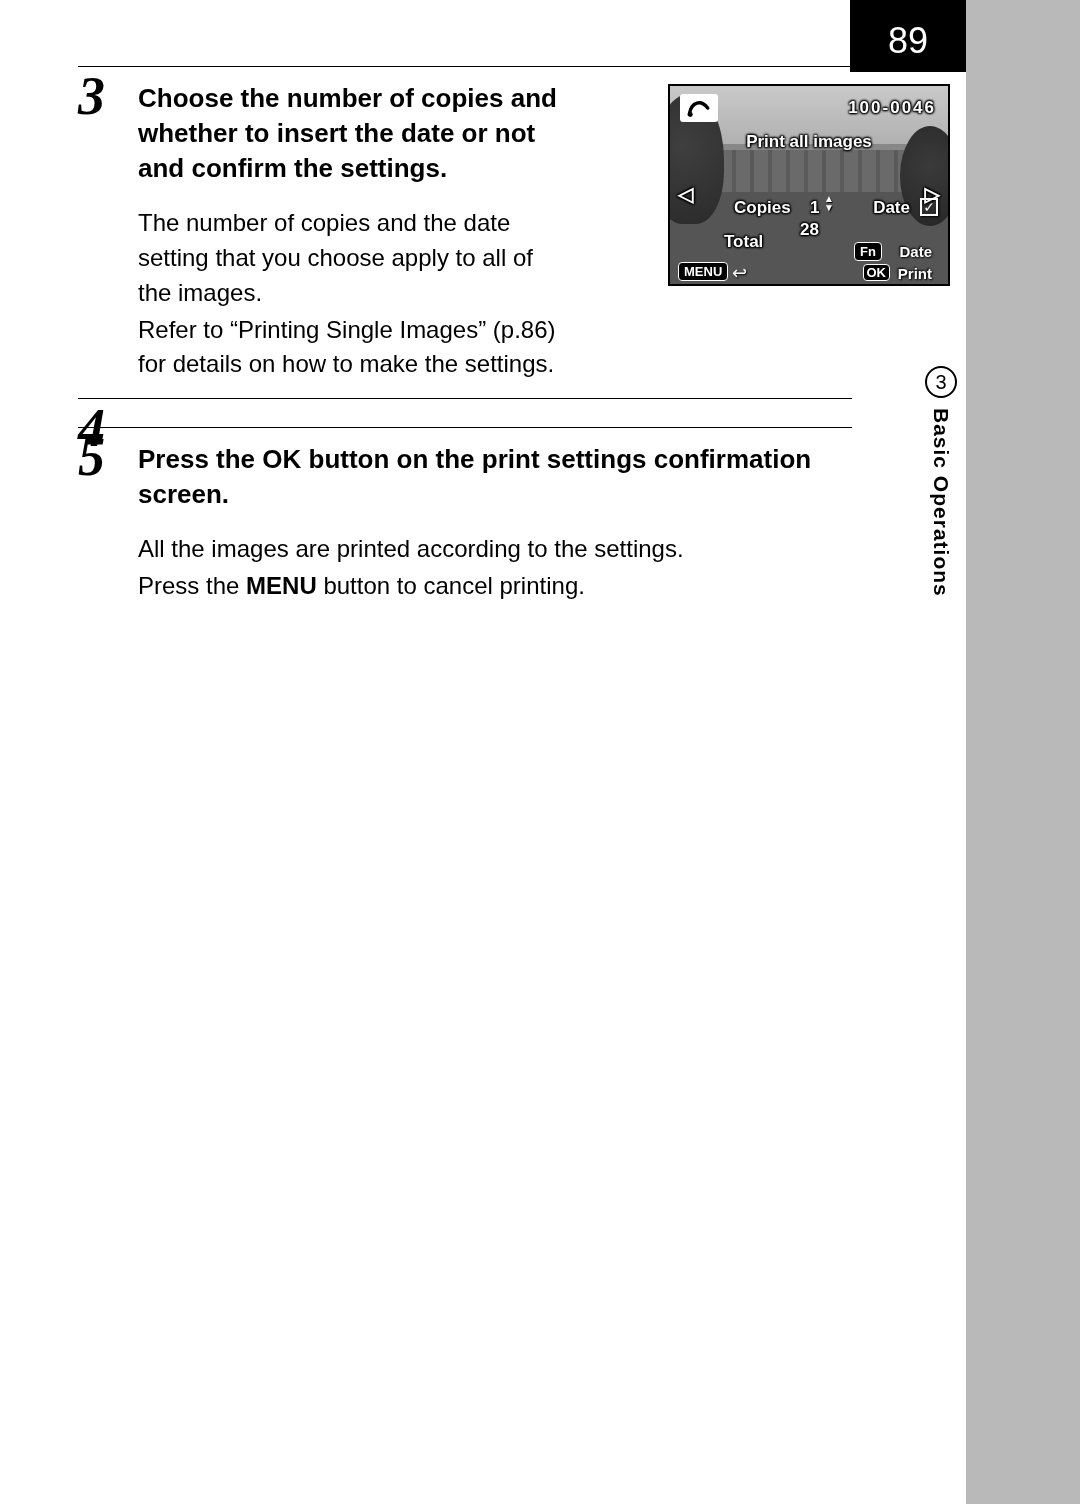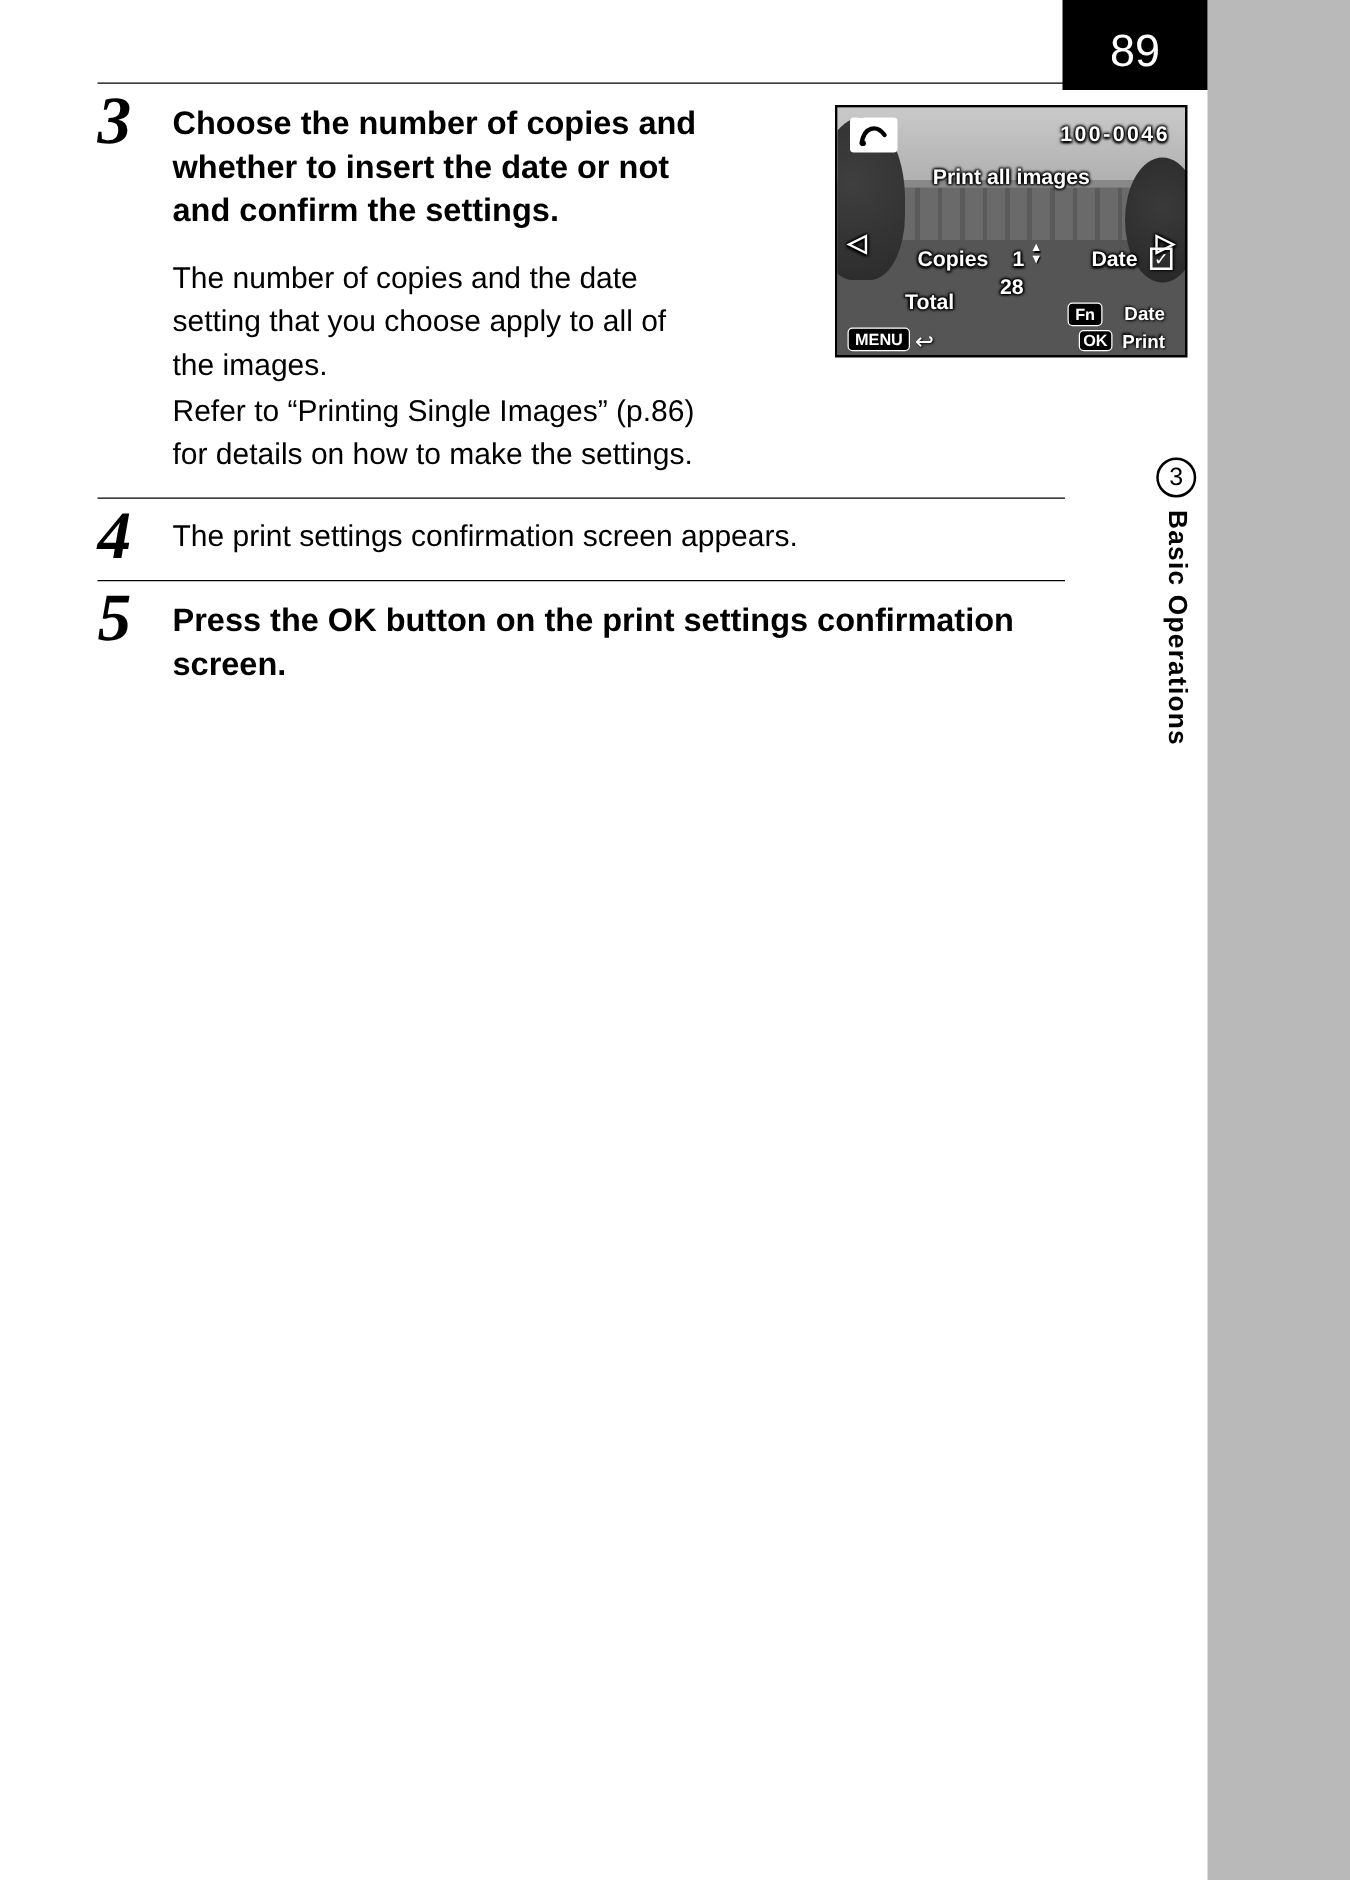--- a/index.html
+++ b/index.html
@@ -274,30 +274,31 @@
       <div class="step-body step3-text">
         <p>The number of copies and the date setting that you choose apply to all of the images.</p>
         <p>Refer to “Printing Single Images” (p.86) for details on how to make the settings.</p>
       </div>
     </div>
 
     <hr class="rule">
 
     <div class="step">
       <div class="step-num">4</div>
-      <div class="step-body">
-        <p>The print settings confirmation screen appears.</p>
-      </div>
     </div>
 
     <hr class="rule">
 
     <div class="step">
       <div class="step-num">5</div>
       <div class="step-title">
         <span>Press the </span><span class="ok-label">OK</span><span> button on the print settings confirmation screen.</span>
       </div>
       <div class="step-body">
+        <p>All the images are printed according to the settings.</p>
+        <p>
+          <span>Press the </span><span class="menu-label">MENU</span><span> button to cancel printing.</span>
+        </p>
       </div>
     </div>
 
   </div>
 </div>
 
 </body></html>

